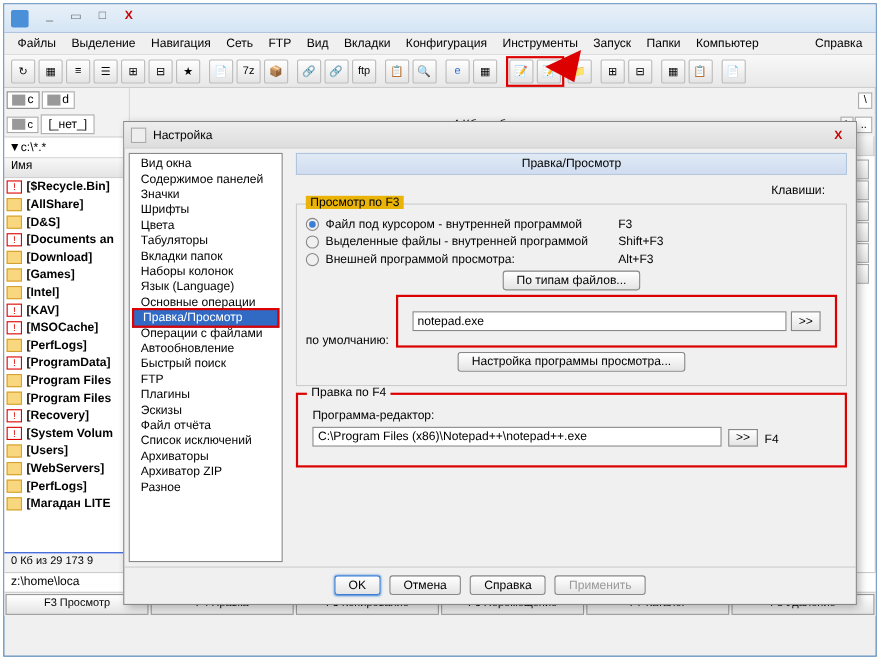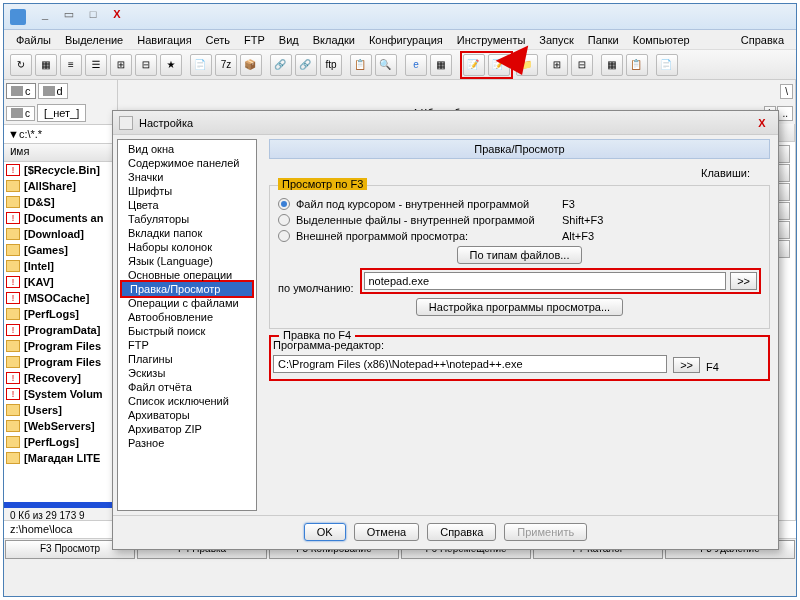--- a/index.html
+++ b/index.html
@@ -32,21 +32,21 @@
 .colhdr .c { padding: 2px 6px; border-right: 1px solid #ccc; }
 .colhdr .name { flex: 1; font-family: Liberation Mono, monospace; }
 .colhdr .type { width: 50px; }
 .filelist { flex: 1; overflow: hidden; background: #fff; }
 .frow { height: 16px; display: flex; align-items: center; padding: 0 2px; }
 .frow .fi { width: 14px; height: 12px; margin-right: 4px; display: inline-block; }
 .fi.fold { background: #f9d77e; border: 1px solid #d4a030; }
 .fi.bang { background: #fff; border: 1px solid #d00; color: #d00; font-size: 9px; text-align: center; line-height: 10px; }
 .frow .fname { flex: 1; white-space: nowrap; overflow: hidden; font-weight: bold; }
 .frow .ftype { width: 45px; text-align: left; font-size: 10px; }
-.status { height: 18px; padding: 2px 6px; background: #f2f2f2; border-top: 6px solid #1d4ed8; font-size: 10px; }
+.status { height: 18px; padding: 2px 6px; background: #f2f2f2; border-top: 1px solid #1d4ed8; font-size: 10px; }
 .cmdline { height: 18px; padding: 2px 6px; background: #fff; border-top: 1px solid #ccc; }
 .fnbar { height: 22px; display: flex; background: #f0f0f0; border-top: 1px solid #ccc; }
 .fnbtn { flex: 1; border: 1px solid #999; background: linear-gradient(#fff,#e4e4e4); margin: 1px; padding: 2px; text-align: center; cursor: pointer; font-size: 10px; }
 
 
 .dialog { position: absolute; left: 112px; top: 110px; width: 667px; height: 440px; background: #f0f0f0; border: 1px solid #888; box-shadow: 3px 3px 8px rgba(0,0,0,0.3); z-index: 10; }
 .dlgtitle { height: 24px; background: linear-gradient(#eee,#ddd); display: flex; align-items: center; padding: 0 6px; border-bottom: 1px solid #ccc; }
 .dlgtitle .t { flex: 1; }
 .dlgtitle .x { color: #c00; font-weight: bold; width: 20px; text-align: center; cursor: pointer; }
 .dlgbody { display: flex; height: 380px; }
@@ -57,21 +57,21 @@
 .cfghdr { background: linear-gradient(#e0eaf5,#d0ddf0); text-align: center; padding: 3px; border: 1px solid #b0c4de; margin-bottom: 8px; }
 .cfgrow { display: flex; align-items: flex-end; margin: 4px 0; gap: 6px; }
 .cfgrow .lbl { width: 260px; }
 .cfgrow .key { width: 60px; }
 .grp { border: 1px solid #ccc; padding: 8px; margin: 6px 0; position: relative; }
 .grp .gt { position: absolute; top: -8px; left: 8px; background: #eab308; padding: 0 4px; }
 .btn { background: linear-gradient(#fff,#e4e4e4); border: 1px solid #888; border-radius: 3px; padding: 2px 12px; cursor: pointer; }
 .btn.def { border: 1px solid #3a7fd5; box-shadow: 0 0 2px #3a7fd5; }
 .input { background: #fff; border: 1px solid #888; padding: 2px 4px; flex: 1; }
 .bbtn { background: linear-gradient(#fff,#e4e4e4); border: 1px solid #888; padding: 1px 6px; cursor: pointer; }
-.hl { border: 2px solid #d00; padding: 2px; }
+.hl { border: 2px solid #d00; padding: 13px; }
 .radio { width: 12px; height: 12px; border: 1px solid #888; border-radius: 50%; display: inline-flex; align-items: center; justify-content: center; }
 .radio.on::after { content: ''; width: 6px; height: 6px; background: #3a7fd5; border-radius: 50%; }
 .dlgbtns { height: 32px; display: flex; align-items: center; justify-content: center; gap: 8px; border-top: 1px solid #ccc; }
 .rtbar { position: absolute; right: 4px; top: 140px; width: 20px; }
 .rtb { width: 18px; height: 18px; background: linear-gradient(#fff,#e4e4e4); border: 1px solid #aaa; margin: 1px 0; cursor: pointer; }
 </style>
 </head>
 <body>
 
 <div class="mainwin">

